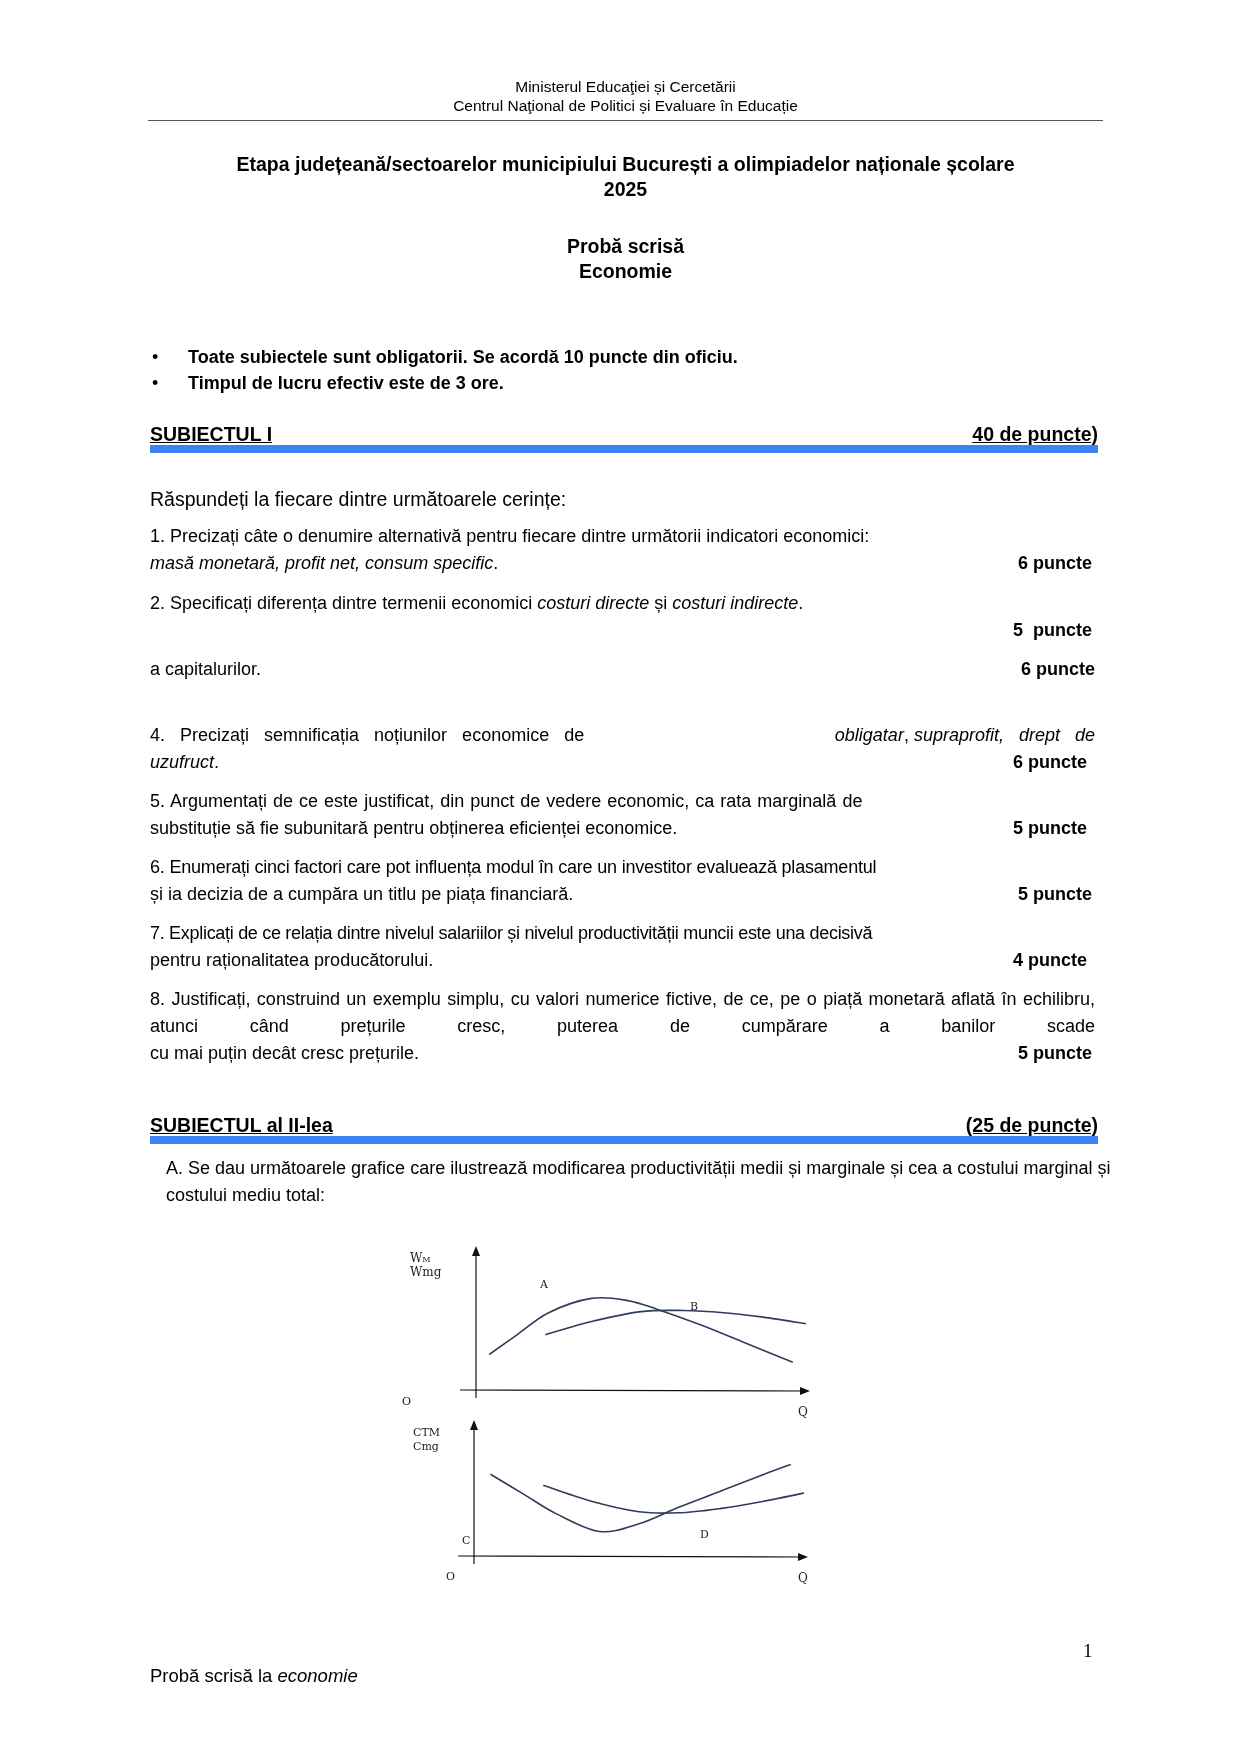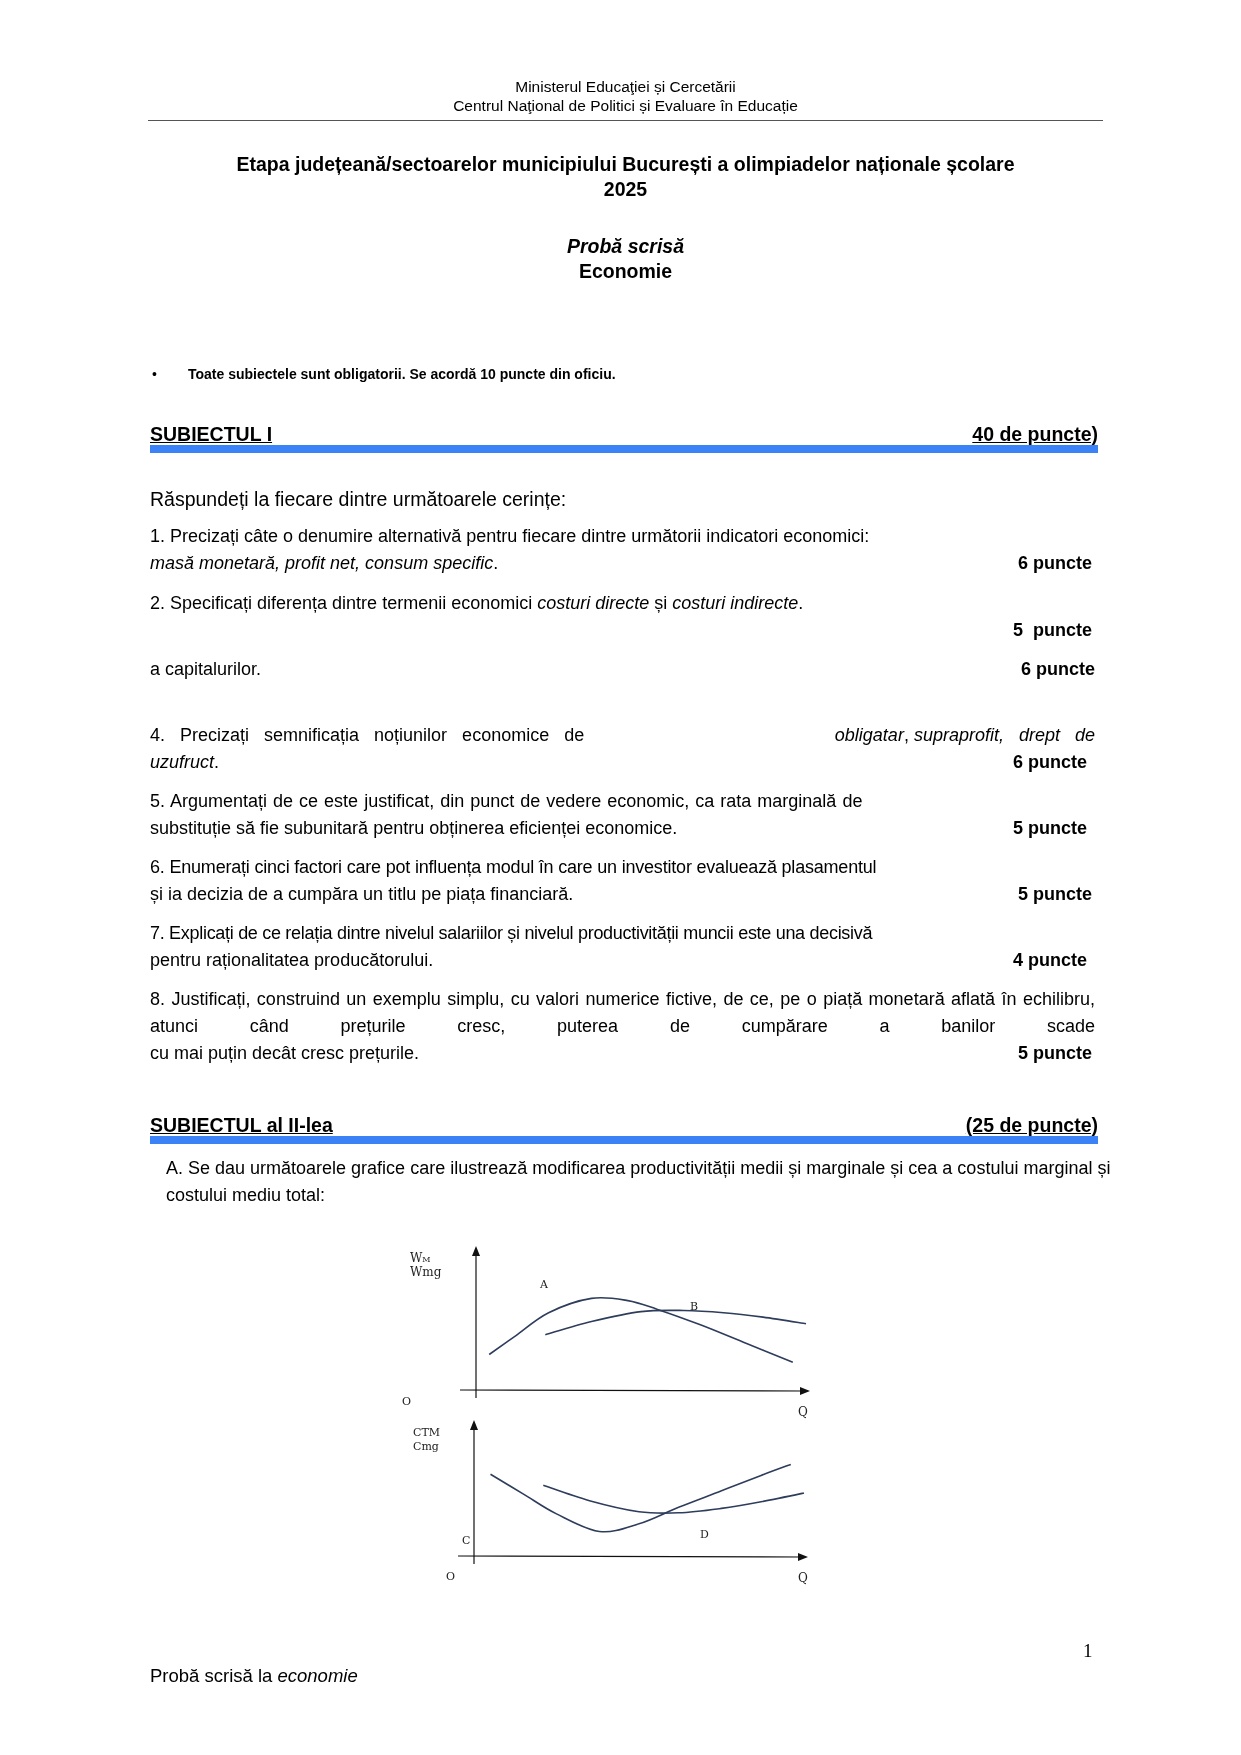--- a/index.html
+++ b/index.html
@@ -4,21 +4,21 @@
 <style>
   html, body { margin: 0; padding: 0; background: #ffffff; }
   body { width: 1241px; height: 1755px; position: relative; font-family: "Liberation Sans", sans-serif; color: #000; }
   .page { position: absolute; left: 0; top: 0; width: 1241px; height: 1755px; }
 
   .header { position: absolute; left: 148px; width: 955px; text-align: center; font-size: 15.5px; line-height: 19px; }
   .hdr-line { position: absolute; left: 148px; top: 120px; width: 955px; height: 0; border-top: 1.4px solid #555; }
 
   .title { position: absolute; left: 148px; width: 955px; text-align: center; font-weight: bold; font-size: 19.5px; line-height: 24px; }
 
-  .bullets { position: absolute; left: 152px; top: 344px; width: 950px; font-weight: bold; font-size: 14px; margin-top: 17px; }
+  .bullets { position: absolute; left: 152px; top: 344px; width: 950px; font-weight: bold; font-size: 18px; }
   .bullets .b { position: relative; padding-left: 36px; height: 26px; line-height: 26px; }
   .bullets .b::before { content: "\2022"; position: absolute; left: 0; top: 0; font-weight: normal; }
 
   .subj { position: absolute; left: 150px; width: 948px; font-weight: bold; font-size: 19.5px; line-height: 22px; border-bottom: 8px solid #3b82f6; text-decoration: underline; display: flex; justify-content: space-between; }
 
   .para { position: absolute; left: 150px; width: 948px; font-size: 19.5px; line-height: 27px; }
   .q { position: absolute; left: 150px; width: 945px; font-size: 18px; line-height: 27px; text-align: justify; }
   .q em { font-style: italic; }
   .last-line { display: flex; justify-content: space-between; text-align: left; }
 
@@ -34,25 +34,26 @@
 <body>
 
 <div class="page">
 
   <div class="header" style="top:77px;">Ministerul Educaţiei și Cercetării</div>
   <div class="header" style="top:96px;">Centrul Naţional de Politici și Evaluare în Educație</div>
   <div class="hdr-line"></div>
 
   <div class="title" style="top:152px;">Etapa județeană/sectoarelor municipiului București a olimpiadelor naționale școlare</div>
   <div class="title" style="top:177px;">2025</div>
-  <div class="title" style="top:234px;font-style:italic;">Probă scrisă</div>
+  <div class="title" style="top:234px;">Probă scrisă</div>
   <div class="title" style="top:259px;">Economie</div>
 
   <div class="bullets">
     <div class="b">Toate subiectele sunt obligatorii. Se acordă 10 puncte din oficiu.</div>
+    <div class="b">Timpul de lucru efectiv este de 3 ore.</div>
   </div>
 
   <div class="subj" style="top:423px;">
     <span>SUBIECTUL I</span>
     <span>40 de puncte)</span>
   </div>
 
   <div class="para" style="top:486px;">Răspundeți la fiecare dintre următoarele cerințe:</div>
 
   <div class="q" style="top:523px;">

